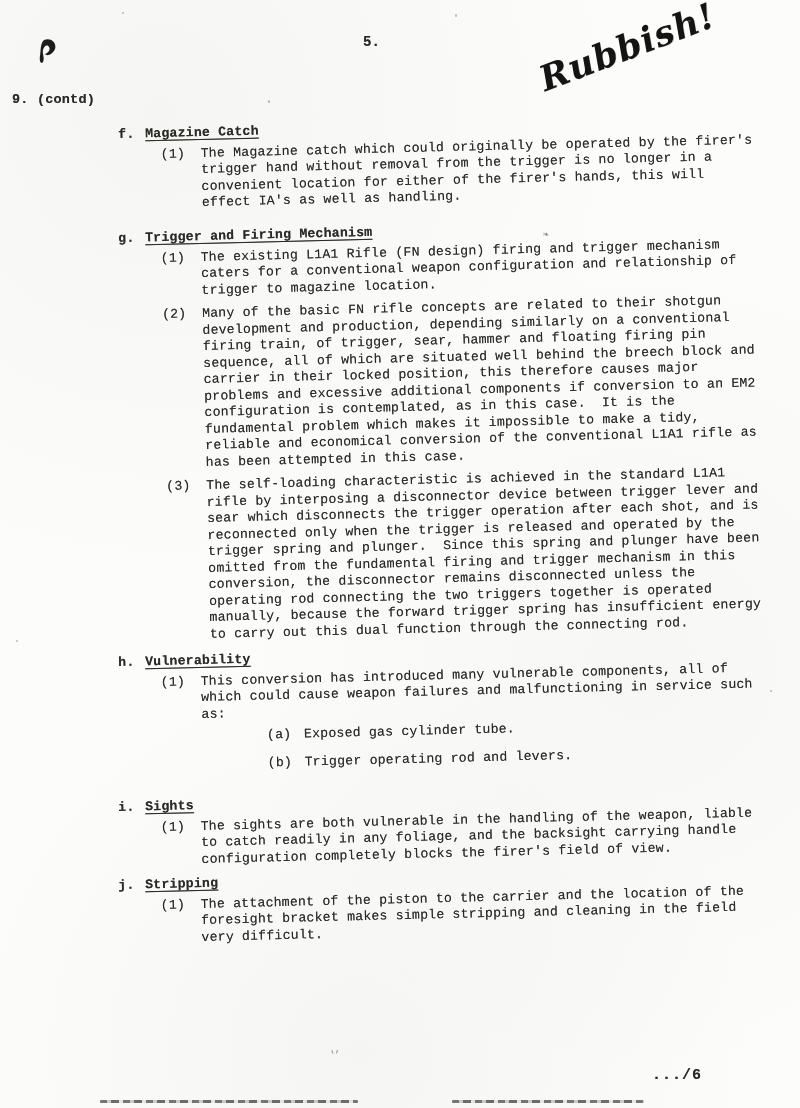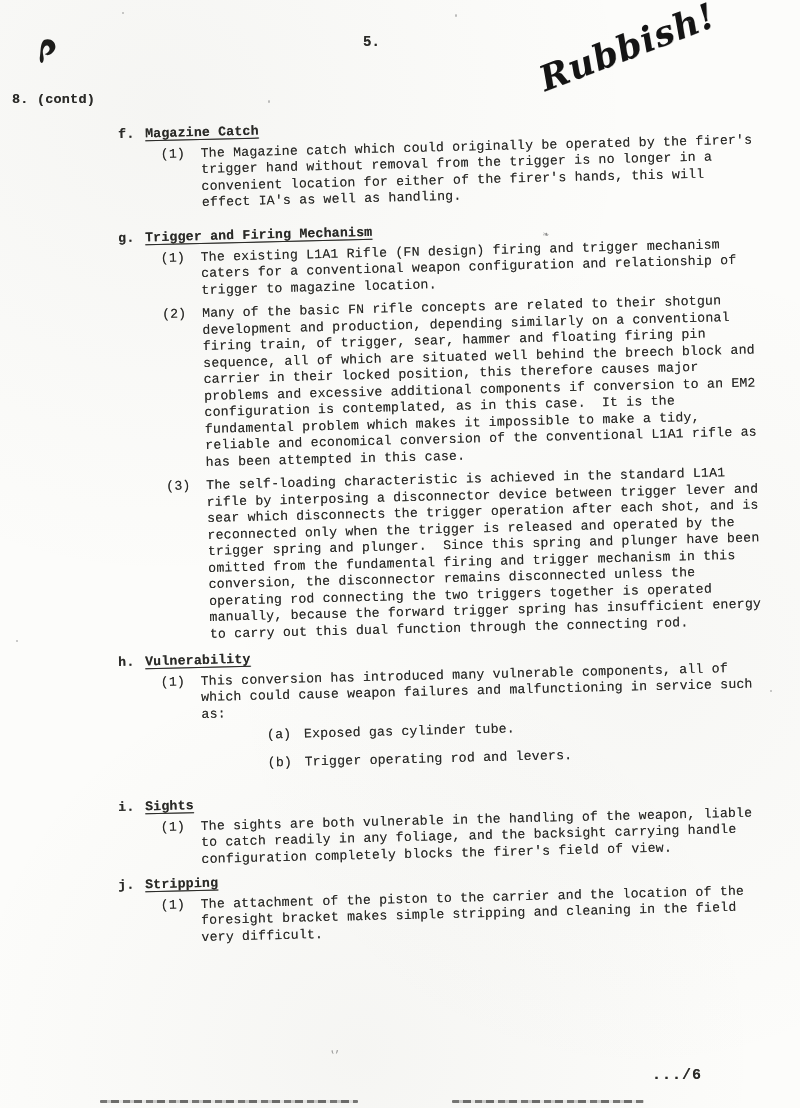--- a/index.html
+++ b/index.html
@@ -96,21 +96,21 @@
 <div class="page">
 
   <span class="ink-blot">
     <svg width="21" height="27" viewBox="0 0 21 27" aria-hidden="true">
       <path d="M6 2 C13 -1 19 5 17 11 C15 16 9 19 7 16 C10 15 13 12 11 9 C9 6 6 8 5 12 C4 16 7 20 5 24 C3 27 1 23 2 18 C3 12 2 6 6 2 Z" fill="#1d1d1b"></path>
     </svg>
   </span>
 
   <div class="page-number typed">5.</div>
 
-  <div class="contd typed">8.  (contd)</div>
+  <div class="contd typed">9.  (contd)</div>
 
   <div class="handwritten">Rubbish!</div>
 
   <section class="doc-section typed" style="top:127px">
     <div class="sec-head">
       <span class="sec-letter">f.</span>
       <span class="sec-title">Magazine Catch</span>
     </div>
     <div class="item">
       <span class="item-num">(1)</span>

